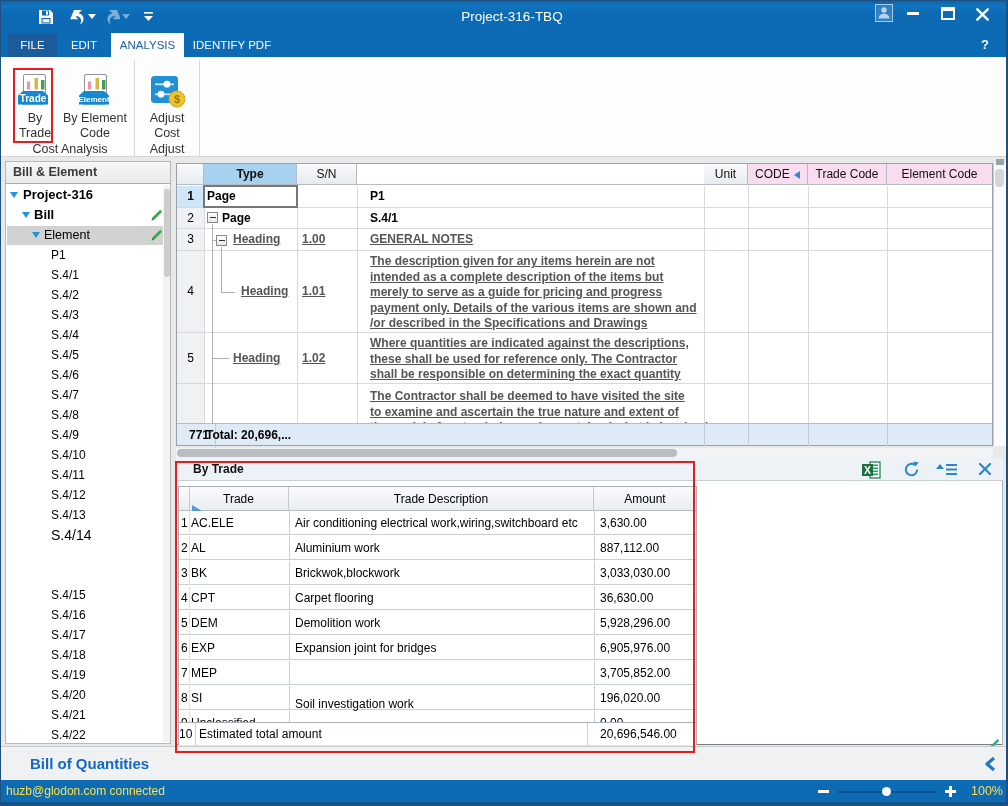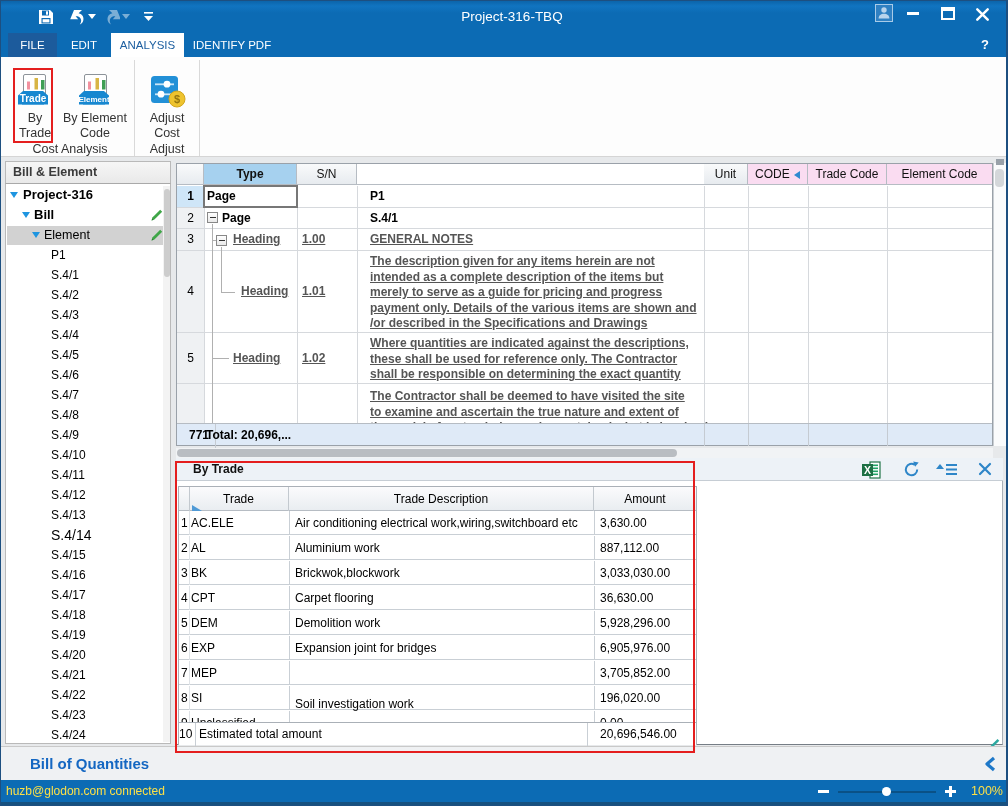--- a/index.html
+++ b/index.html
@@ -166,21 +166,21 @@
       <div style="height:20px;line-height:20px;font-size:12px;">S.4/5</div>
       <div style="height:20px;line-height:20px;font-size:12px;">S.4/6</div>
       <div style="height:20px;line-height:20px;font-size:12px;">S.4/7</div>
       <div style="height:20px;line-height:20px;font-size:12px;">S.4/8</div>
       <div style="height:20px;line-height:20px;font-size:12px;">S.4/9</div>
       <div style="height:20px;line-height:20px;font-size:12px;">S.4/10</div>
       <div style="height:20px;line-height:20px;font-size:12px;">S.4/11</div>
       <div style="height:20px;line-height:20px;font-size:12px;">S.4/12</div>
       <div style="height:20px;line-height:20px;font-size:12px;">S.4/13</div>
       <div style="height:20px;line-height:20px;font-size:14px;">S.4/14</div>
-      <div style="height:20px;line-height:20px;font-size:12px;">S.4/15</div>
+      <div style="height:20px;line-height:20px;font-size:12px;margin-top:40px;">S.4/15</div>
       <div style="height:20px;line-height:20px;font-size:12px;">S.4/16</div>
       <div style="height:20px;line-height:20px;font-size:12px;">S.4/17</div>
       <div style="height:20px;line-height:20px;font-size:12px;">S.4/18</div>
       <div style="height:20px;line-height:20px;font-size:12px;">S.4/19</div>
       <div style="height:20px;line-height:20px;font-size:12px;">S.4/20</div>
       <div style="height:20px;line-height:20px;font-size:12px;">S.4/21</div>
       <div style="height:20px;line-height:20px;font-size:12px;">S.4/22</div>
       <div style="height:20px;line-height:20px;font-size:12px;">S.4/23</div>
       <div style="height:20px;line-height:20px;font-size:12px;">S.4/24</div>
     </div>

